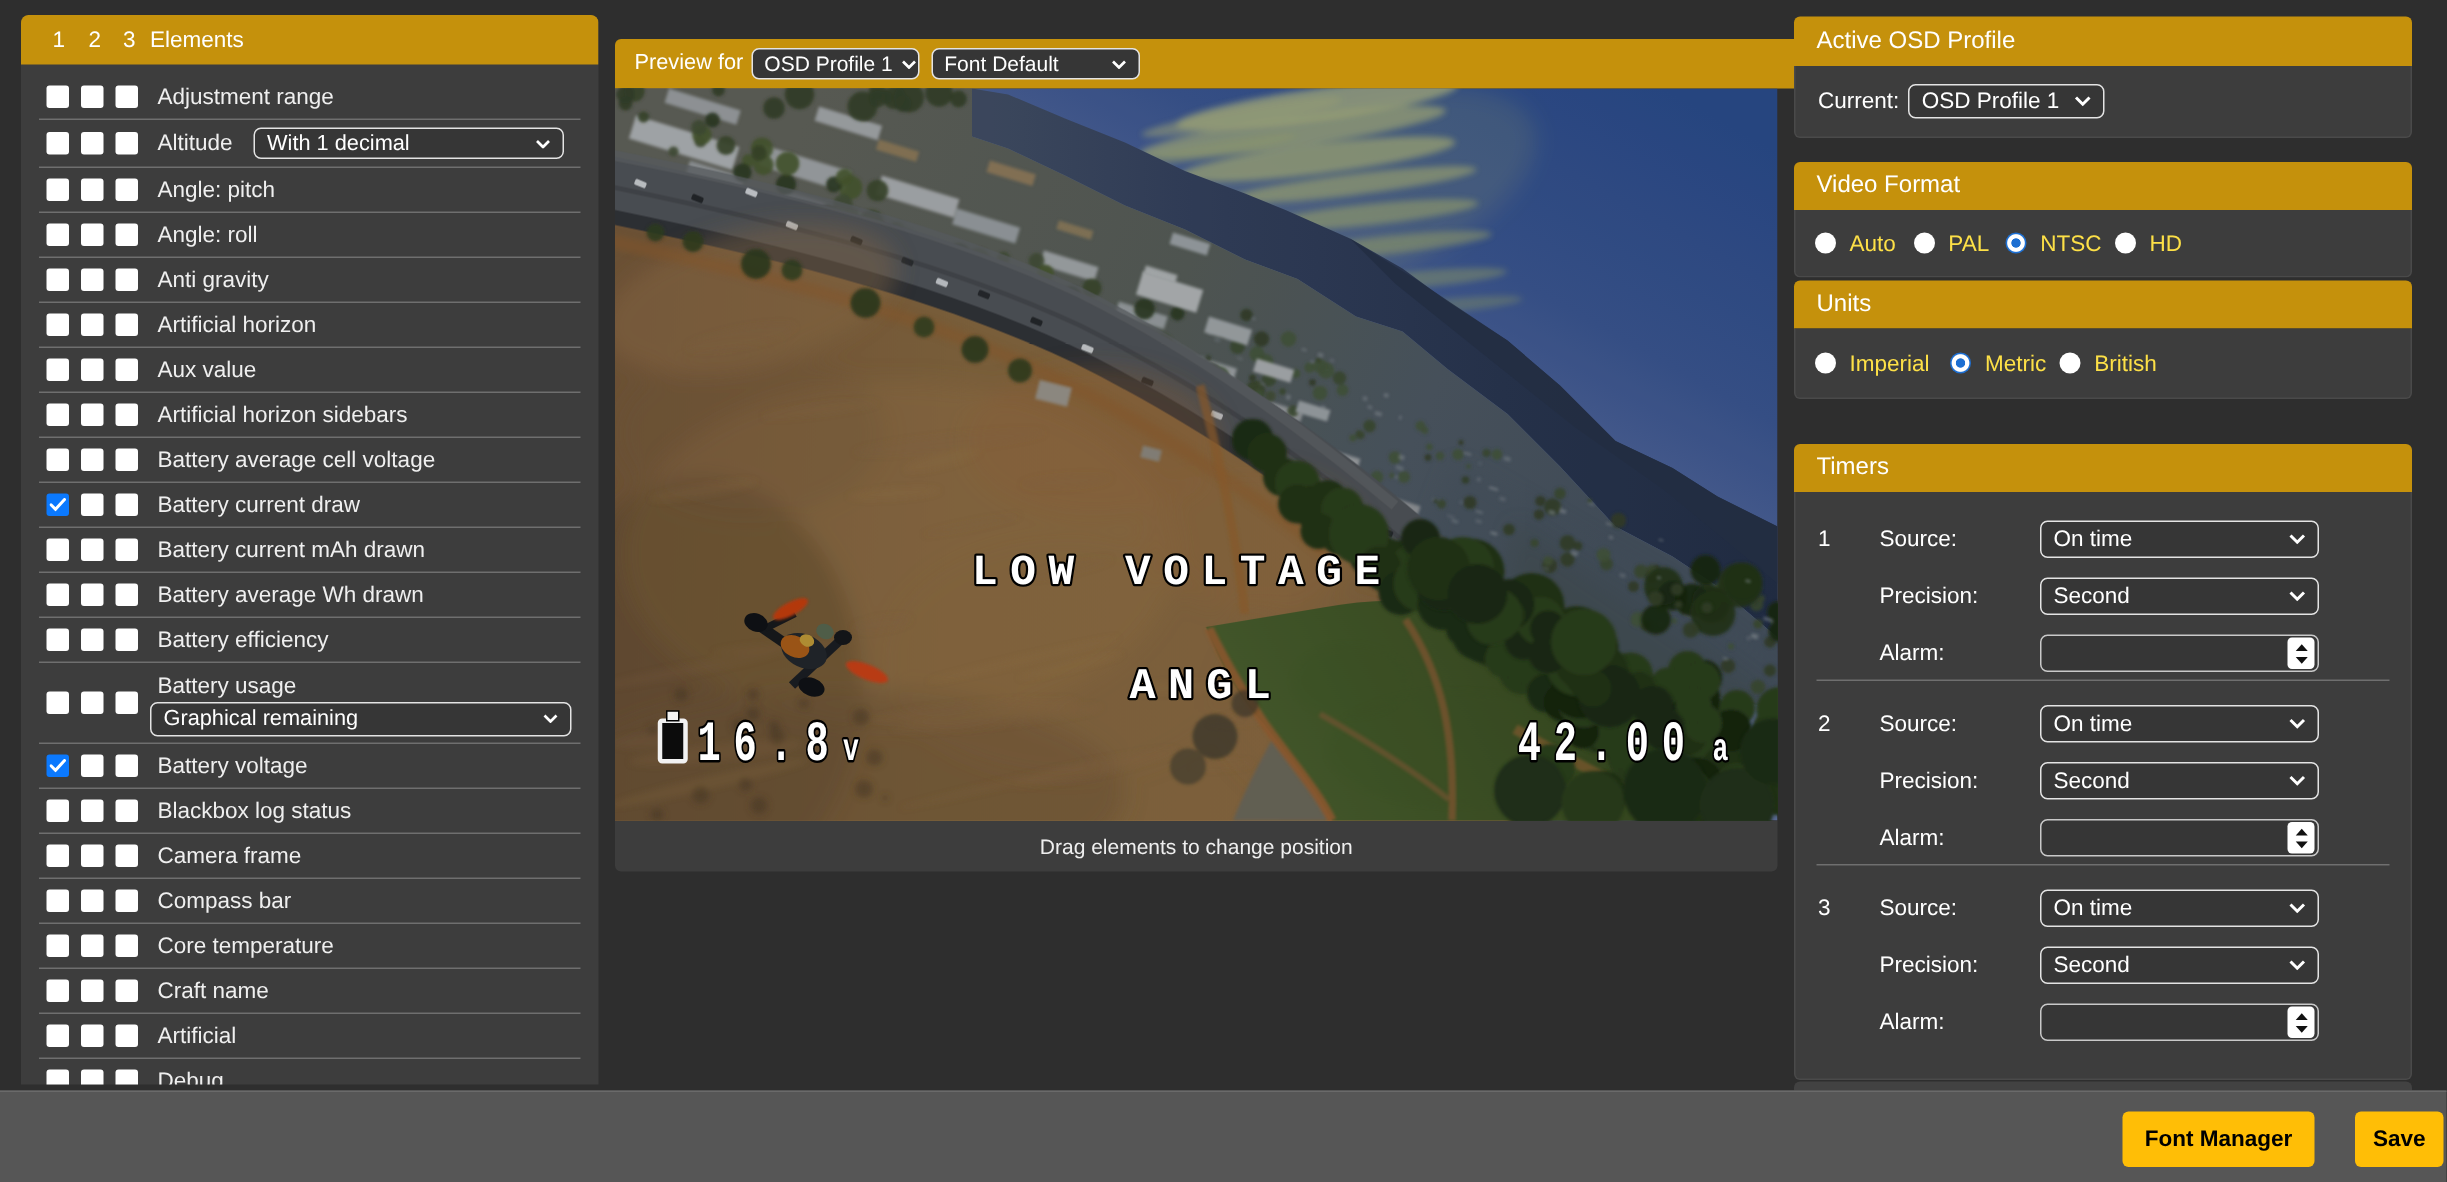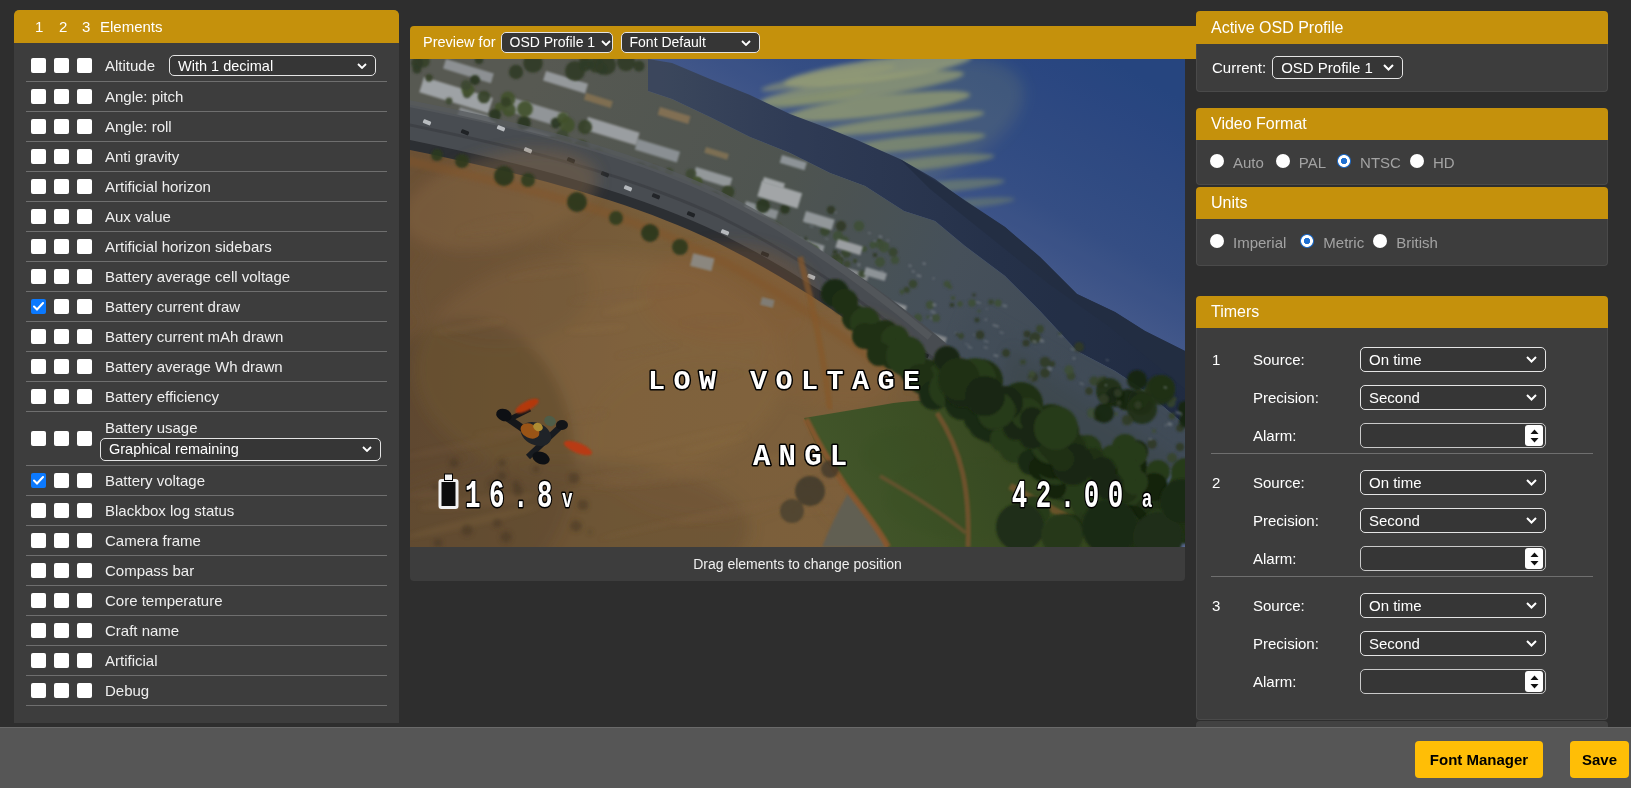--- a/index.html
+++ b/index.html
@@ -18,36 +18,44 @@
 #leftpanel{position:absolute;left:14px;top:10px;width:385px;height:713px;background:#3d3d3d;border-radius:5px 5px 0 0;overflow:hidden}
 #leftpanel .hdr{position:relative;font-size:15px}
 #leftpanel .hdr b{font-weight:400;position:absolute;top:0}
 .lrow{display:flex;align-items:center;height:30px;border-bottom:1px solid #6f6f6f;margin:0 12px 0 12px;padding-left:5px;color:#efefef;font-size:15px}
 .lrow .cb{margin-right:8px}
 .lrow .lbl{margin-left:5px}
 
 .rbox{position:absolute;left:1196px;width:412px}
 .rbox .hdr{font-size:16px;padding-left:15px}
 .rbody{background:#3d3d3d;border:1px solid #4a4a4a;border-top:none;border-radius:0 0 4px 4px;color:#fff;font-size:15px}
-.radrow{display:flex;align-items:flex-start;color:#a3a3a3;font-size:15px}
+.radrow{display:flex;align-items:center;color:#fde047;font-size:15px}
 .radrow .rd{margin-right:9px}
 
 #footer{position:absolute;left:0;bottom:0;width:1631px;height:61px;background:#565656;border-top:1px solid #6a6a6a}
 .btn{position:absolute;top:13px;height:37px;background:#ffbe06;border-radius:4px;color:#000;font-weight:bold;font-size:15px;text-align:center;display:flex;align-items:center;justify-content:center}
 </style></head>
 <body>
 
 <div id="leftpanel">
   <div class="hdr">
       <b style="left:21px">1</b>
       <b style="left:45px">2</b>
       <b style="left:68px">3</b>
       <b style="left:86px">Elements</b>
     </div>
   <div style="padding-top:7px"></div>
+  <div class="lrow">
+      <span style="display:flex">
+        <i class="cb"></i>
+        <i class="cb"></i>
+        <i class="cb"></i>
+      </span>
+      <span class="lbl">Adjustment range</span>
+    </div>
   <div class="lrow" style="height:32px">
       <span style="display:flex">
         <i class="cb"></i>
         <i class="cb"></i>
         <i class="cb"></i>
       </span>
       <span class="lbl">Altitude</span>
       <span class="sel" style="width:207px;height:21px;margin-left:14px;font-size:14.5px">
         <span>With 1 decimal</span>
         <svg width="10" height="6" viewBox="0 0 10 6">

